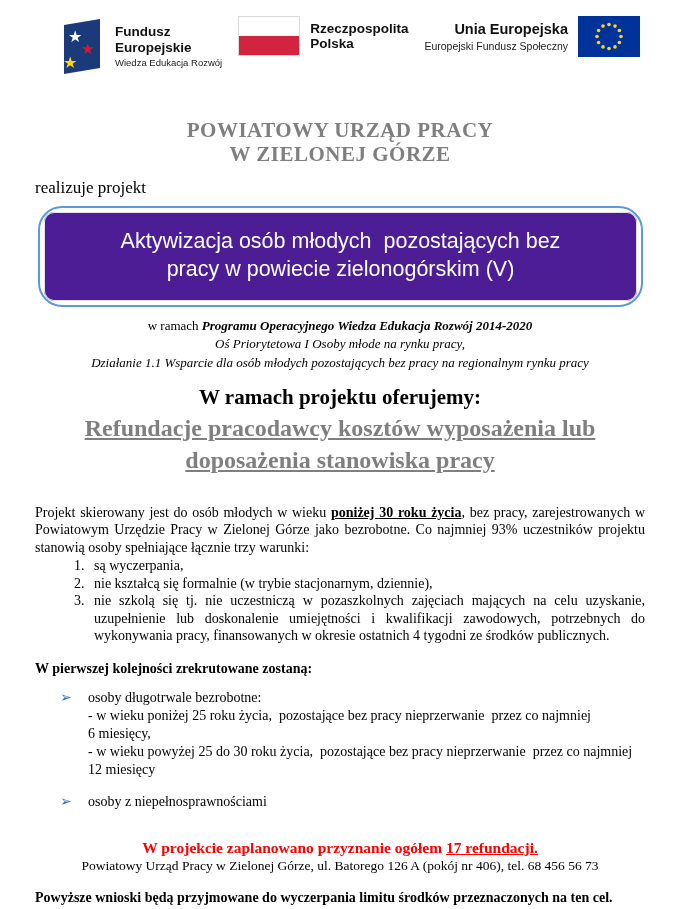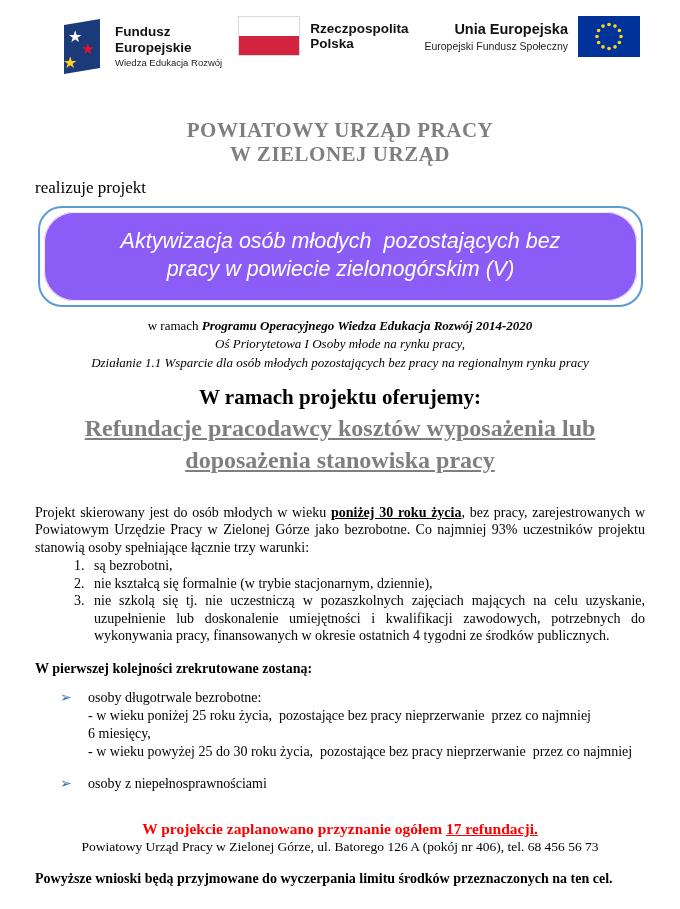--- a/index.html
+++ b/index.html
@@ -22,24 +22,24 @@
   .pl-flag .white { flex: 1; background: #fff; }
   .pl-flag .red { flex: 1; background: #d2243f; }
 
   
   .pup-title { text-align: center; margin-top: 26px; font-weight: bold; font-size: 21px; line-height: 1.15; color: #7f7f7f; letter-spacing: .5px; }
   .realizuje { text-align: left; margin-top: 12px; font-size: 17px; color: #000; }
 
   
   .banner-outer { margin: 8px 2px 0 3px; border: 2px solid #5b9bd5; border-radius: 24px; padding: 4px; background: #fff; }
   .banner-inner {
-    background: #8b5cf6; border-radius: 30px; padding: 16px 20px 17px;
+    background: #4c1d95; border-radius: 10px; padding: 16px 20px 17px;
     box-shadow: inset 0 0 0 1px rgba(255,255,255,.85);
     text-align: center; color: #fff;
-    font-family: "Liberation Sans", sans-serif; font-style: italic;
+    font-family: "Liberation Sans", sans-serif; 
     font-size: 21.5px; line-height: 1.3;
   }
 
   
   .program { text-align: center; margin-top: 10px; font-size: 13px; line-height: 1.4; }
   .program .bold-it { font-weight: bold; font-style: italic; }
   .program .it { font-style: italic; }
 
   
   .offer-heading { text-align: center; margin-top: 13px; font-weight: bold; font-size: 21px; color: #000; }
@@ -118,21 +118,21 @@
             <circle cx="19" cy="20.5" r="1.8"></circle>
           <circle cx="20.6" cy="14.5" r="1.8"></circle>
             <circle cx="25" cy="10.1" r="1.8"></circle>
         </g>
       </svg>
     </div>
   </div>
 
   <div class="pup-title">
     <div>POWIATOWY URZĄD PRACY</div>
-    <div>W ZIELONEJ URZĄD</div>
+    <div>W ZIELONEJ GÓRZE</div>
   </div>
   <div class="realizuje">realizuje projekt</div>
 
   <div class="banner-outer">
     <div class="banner-inner">
       <div class="pre">Aktywizacja osób młodych  pozostających bez</div>
       <div class="pre">pracy w powiecie zielonogórskim (V)</div>
     </div>
   </div>
 
@@ -141,34 +141,35 @@
     <div class="it">Oś Priorytetowa I Osoby młode na rynku pracy,</div>
     <div class="it">Działanie 1.1 Wsparcie dla osób młodych pozostających bez pracy na regionalnym rynku pracy</div>
   </div>
 
   <div class="offer-heading">W ramach projektu oferujemy:</div>
   <div class="offer-sub">Refundacje pracodawcy kosztów wyposażenia lub doposażenia stanowiska pracy</div>
 
   <div class="desc"><span>Projekt skierowany jest do osób młodych w wieku </span><span class="hl">poniżej 30 roku życia</span><span>, bez pracy, zarejestrowanych w Powiatowym Urzędzie Pracy w Zielonej Górze jako bezrobotne. Co najmniej 93% uczestników projektu stanowią osoby spełniające łącznie trzy warunki:</span></div>
 
   <ol class="conditions">
-    <li><span>są bezrobotni,</span></li>
+    <li><span>są wyczerpania,</span></li>
     <li><span>nie kształcą się formalnie (w trybie stacjonarnym, dziennie),</span></li>
     <li><span>nie szkolą się tj. nie uczestniczą w pozaszkolnych zajęciach mających na celu uzyskanie, uzupełnienie lub doskonalenie umiejętności i kwalifikacji zawodowych, potrzebnych do wykonywania pracy, finansowanych w okresie ostatnich 4 tygodni ze środków publicznych.</span></li>
   </ol>
 
   <div class="recruit-heading">W pierwszej kolejności zrekrutowane zostaną:</div>
 
   <div class="bullet-item">
     <span class="arrow">➢</span>
     <div class="bullet-body">
       <div>osoby długotrwale bezrobotne:</div>
       <div class="pre">- w wieku poniżej 25 roku życia,  pozostające bez pracy nieprzerwanie  przez co najmniej</div>
       <div class="pre">6 miesięcy,</div>
       <div class="pre">- w wieku powyżej 25 do 30 roku życia,  pozostające bez pracy nieprzerwanie  przez co najmniej</div>
+      <div class="pre">12 miesięcy</div>
     </div>
   </div>
 
   <div class="bullet-item">
     <span class="arrow">➢</span>
     <div class="bullet-body">
       <div>osoby z niepełnosprawnościami</div>
     </div>
   </div>
 

